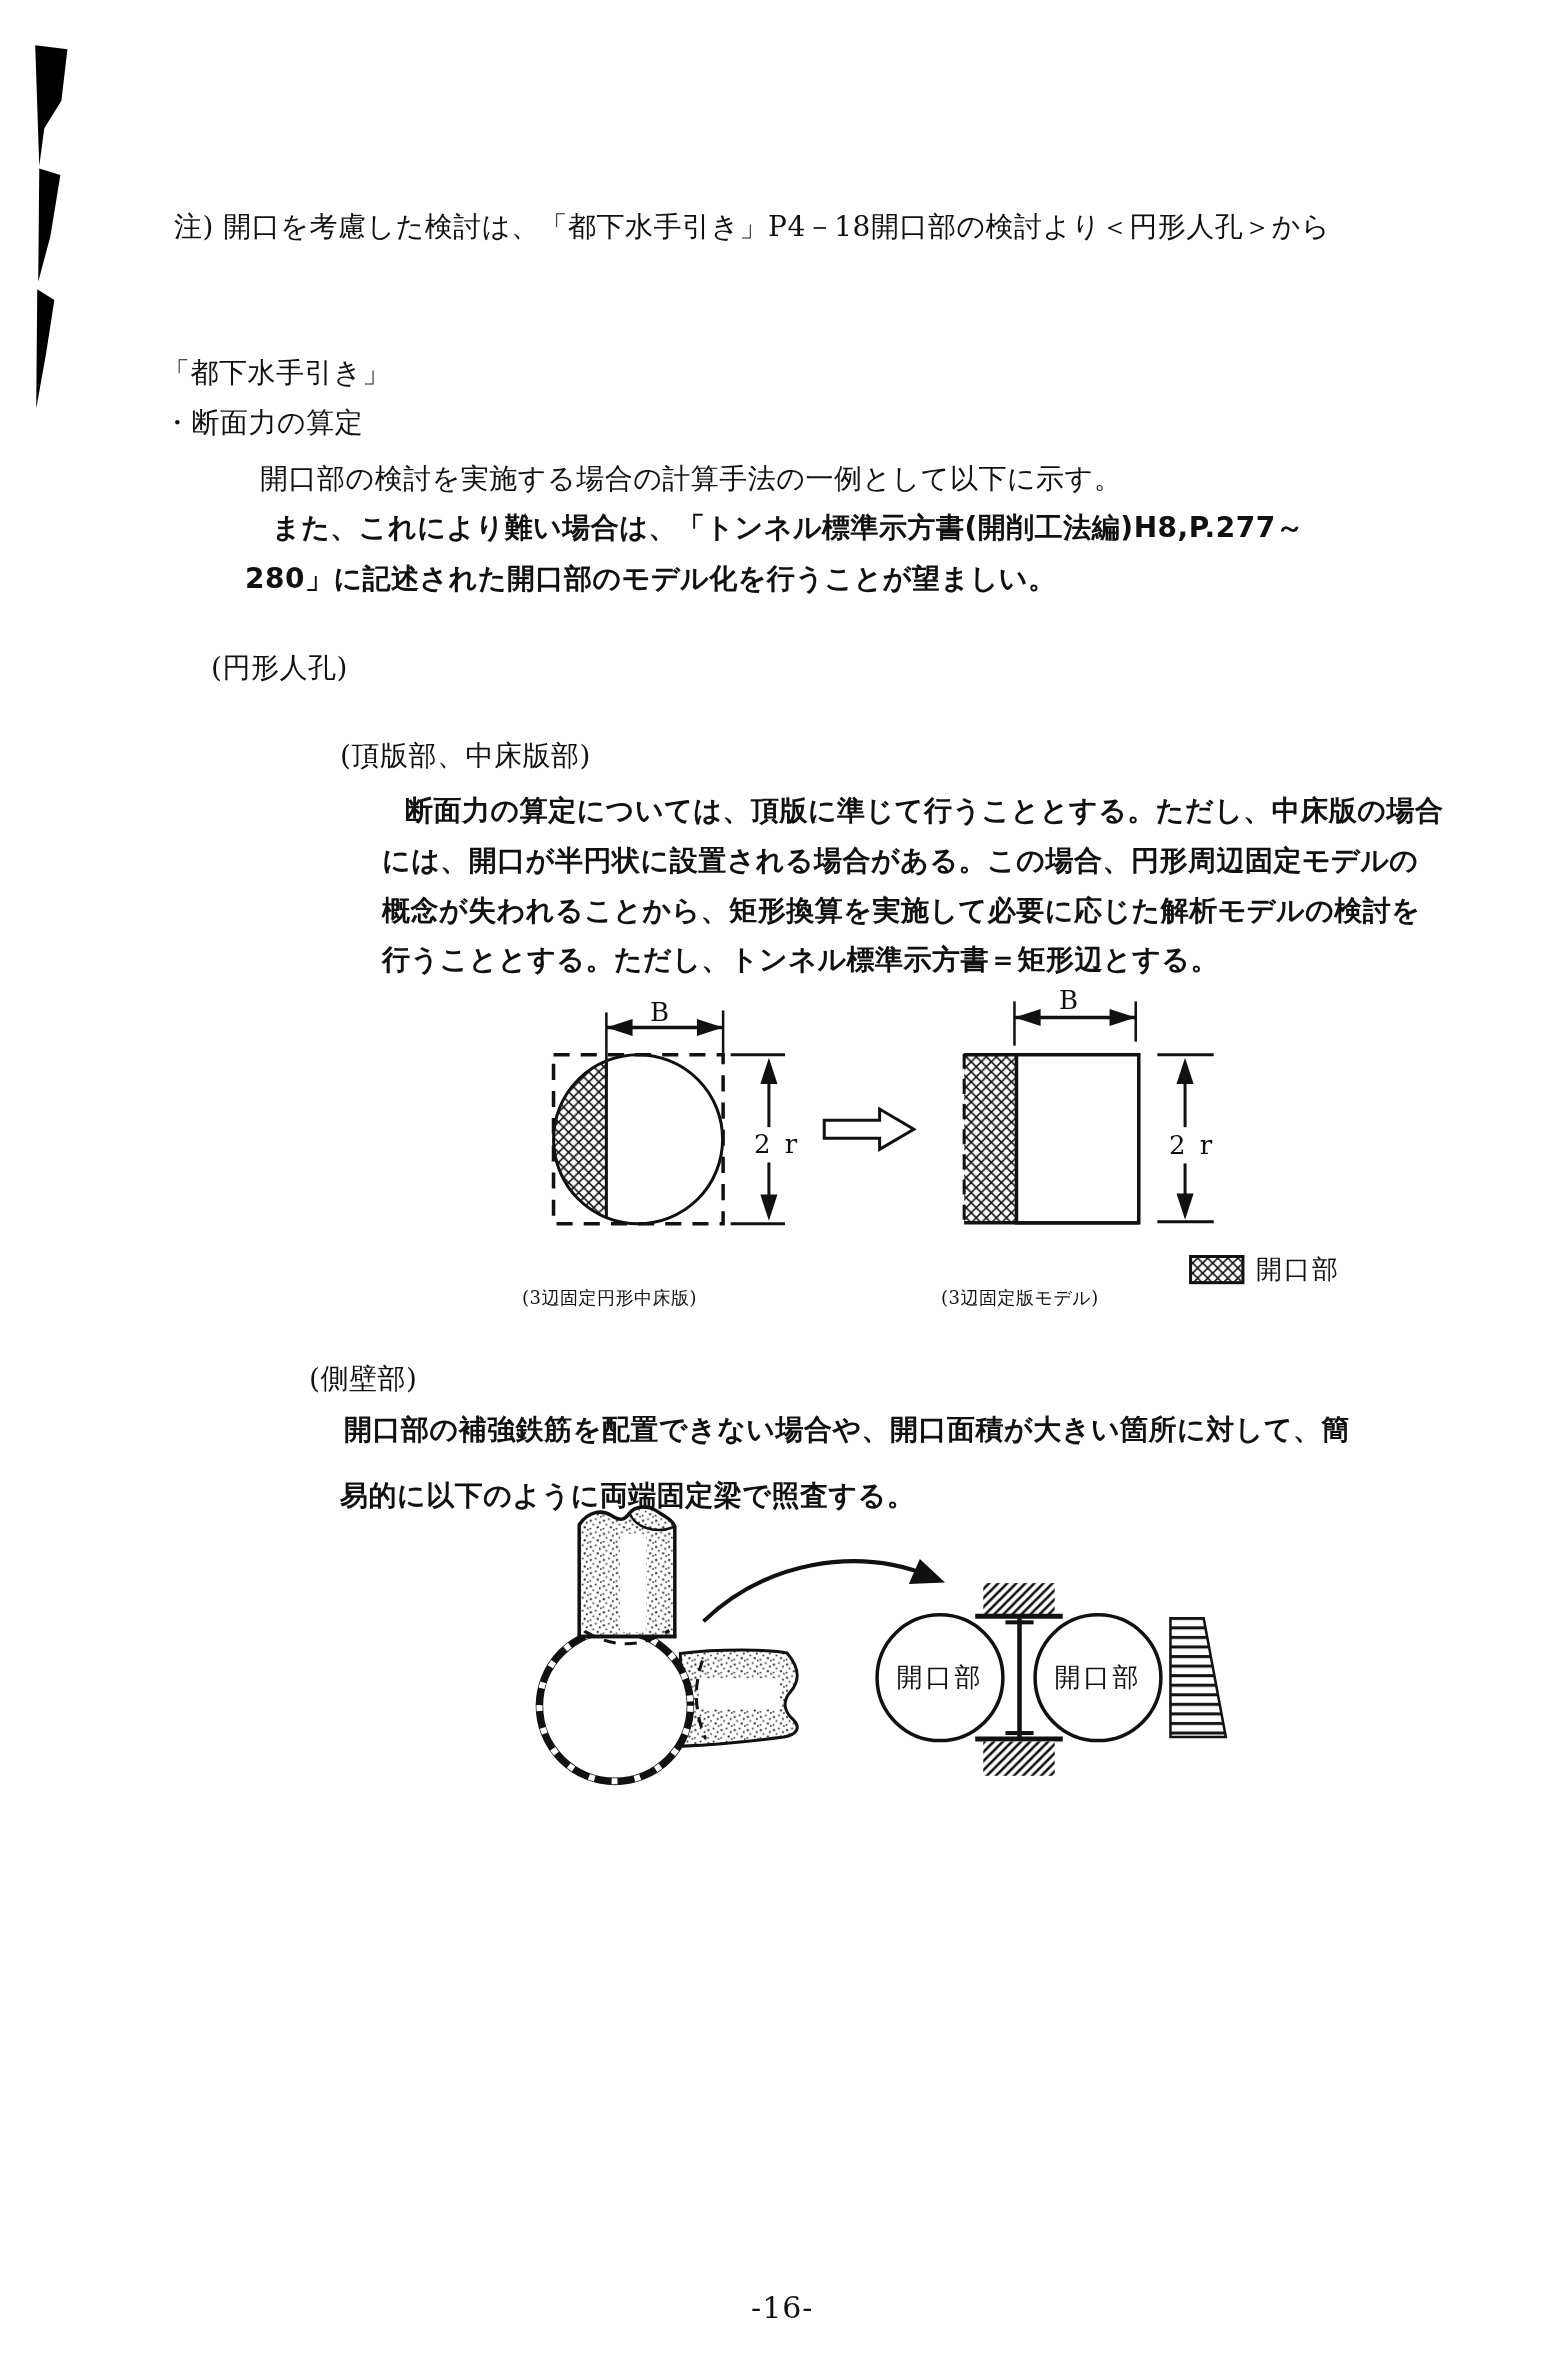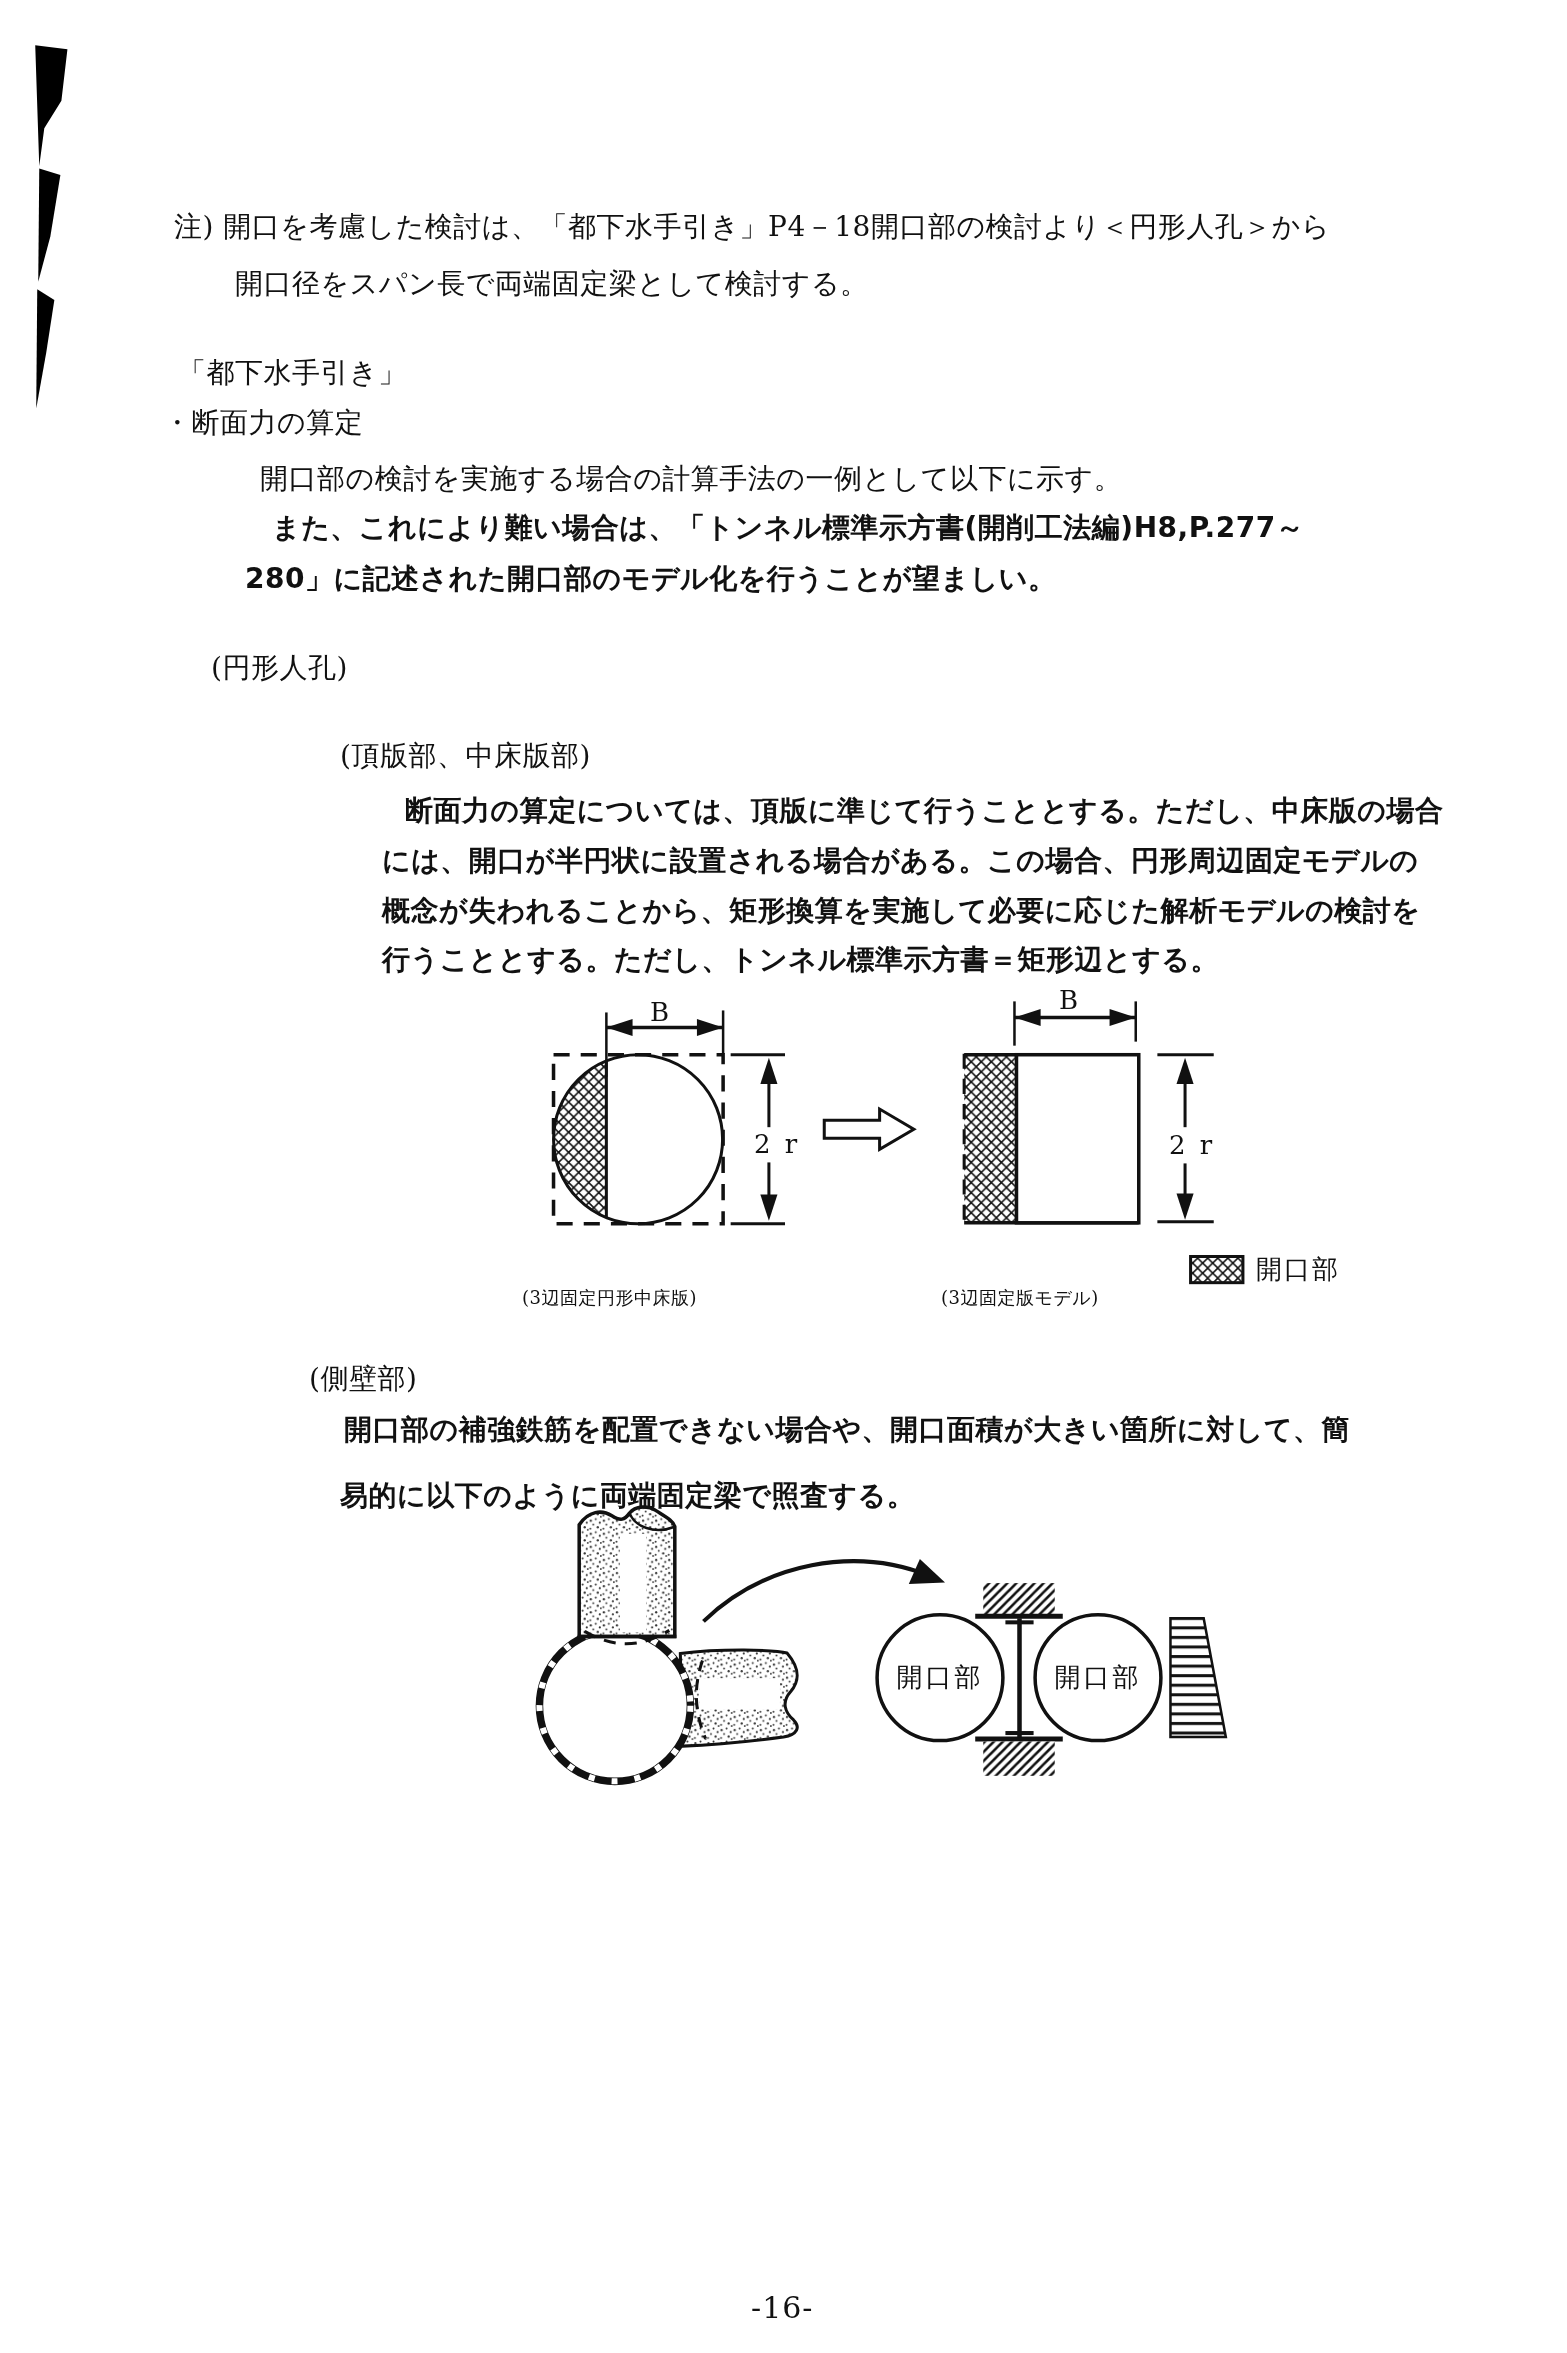--- a/index.html
+++ b/index.html
@@ -151,23 +151,22 @@
       <path d="M1998,3224 H2054" stroke="#111" stroke-width="8"></path>
       <path d="M1998,3444 H2054" stroke="#111" stroke-width="8"></path>
       <circle cx="1868" cy="3334" r="125" fill="#ffffff" stroke="#111" stroke-width="7"></circle>
       <circle cx="2182" cy="3334" r="125" fill="#ffffff" stroke="#111" stroke-width="7"></circle>
 
       <path d="M2326,3216 L2392,3216 L2436,3452 L2326,3452 Z" fill="url(#hl)" stroke="#111" stroke-width="5"></path>
     </g>
   </svg>
 
   <div class="t" style="left:174px;top:213px;font-size:28px;">注) 開口を考慮した検討は、「都下水手引き」P4－18開口部の検討より＜円形人孔＞から</div>
-  <div class="t" style="left:235px;top:270px;font-size:28px;">開口径をスパン長で両端固定梁として検討する。</div>
 
-  <div class="t" style="left:178px;top:359px;">「都下水手引き」</div>
+  <div class="t" style="left:162px;top:359px;">「都下水手引き」</div>
   <div class="t" style="left:163px;top:409px;">・断面力の算定</div>
 
   <div class="t" style="left:260px;top:465px;">開口部の検討を実施する場合の計算手法の一例として以下に示す。</div>
   <div class="t gothic" style="left:272px;top:514px;font-size:28px;">また、これにより難い場合は、「トンネル標準示方書(開削工法編)H8,P.277～</div>
   <div class="t gothic" style="left:245px;top:565px;font-size:28px;">280」に記述された開口部のモデル化を行うことが望ましい。</div>
 
   <div class="t" style="left:211px;top:654px;">(円形人孔)</div>
 
   <div class="t" style="left:340px;top:742px;">(頂版部、中床版部)</div>
   <div class="t b600" style="left:405px;top:797px;">断面力の算定については、頂版に準じて行うこととする。ただし、中床版の場合</div>

